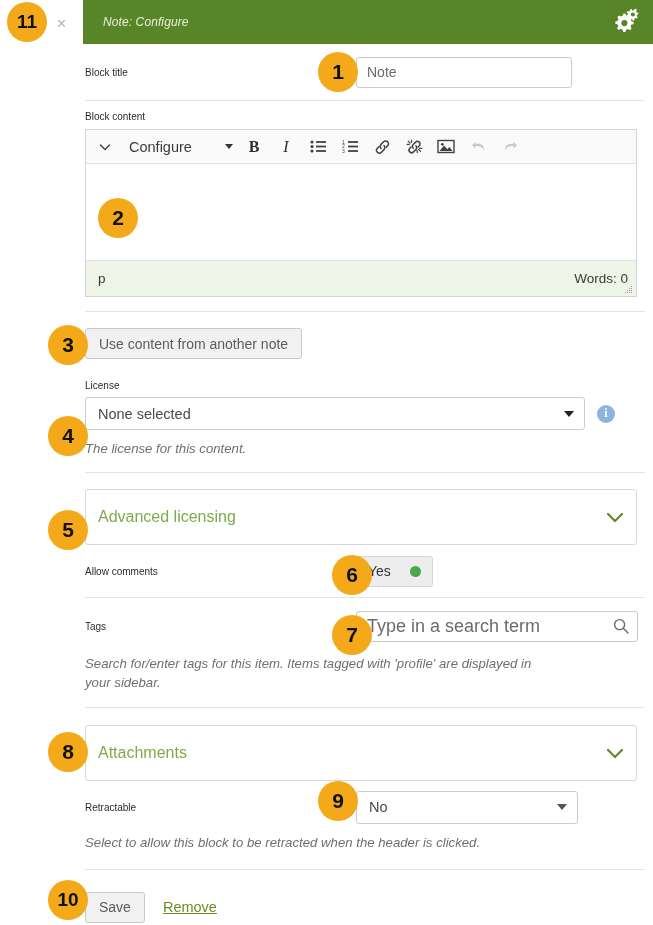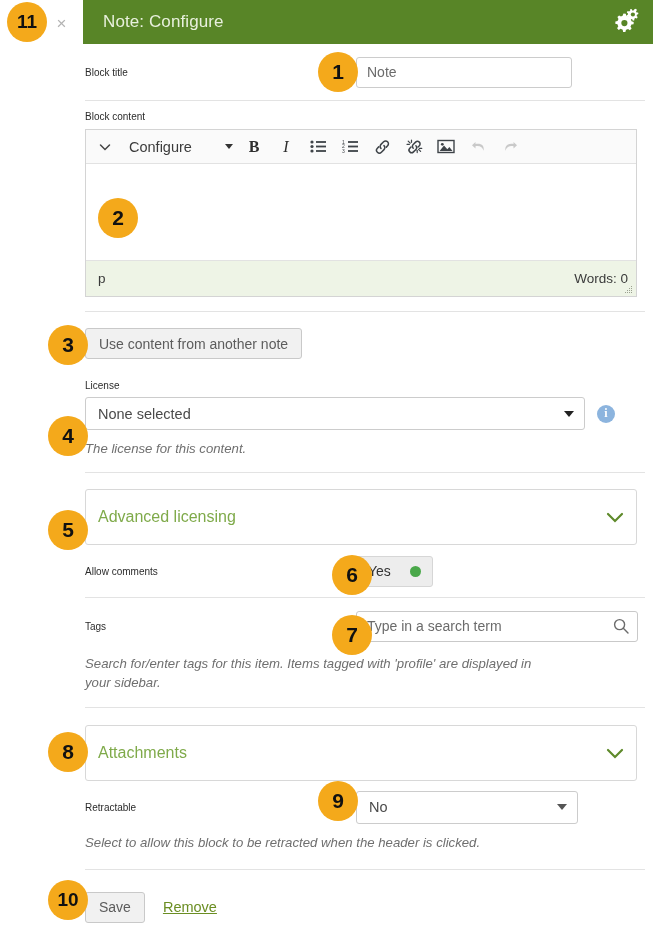--- a/index.html
+++ b/index.html
@@ -23,23 +23,24 @@
     left: 83px;
     top: 0;
     width: 570px;
     height: 44px;
     background: #588527;
     display: flex;
     align-items: center;
   }
   .titlebar-title {
     color: #e8f0dd;
-    font-size: 17px;
+    font-size: 12px;
     padding-left: 20px;
     letter-spacing: .1px;
+    font-style: italic;
   }
   .titlebar-gear {
     margin-left: auto;
     margin-right: 12px;
     display: flex;
     align-items: center;
   }
   .close-btn {
     position: absolute;
     left: 40px;
@@ -283,21 +284,21 @@
     width: 282px;
   }
   .search-wrap input {
     width: 100%;
     height: 31px;
     border: 1px solid #c9c9c9;
     border-radius: 3px;
     box-sizing: border-box;
     padding: 0 30px 0 10px;
     font-family: "Liberation Sans", sans-serif;
-    font-size: 14px;
+    font-size: 18px;
     color: #6b6b6b;
     background: #fff;
   }
   .search-wrap input::placeholder { color: #6b6b6b; }
   .search-icon {
     position: absolute;
     right: 9px;
     top: 7px;
     pointer-events: none;
   }

